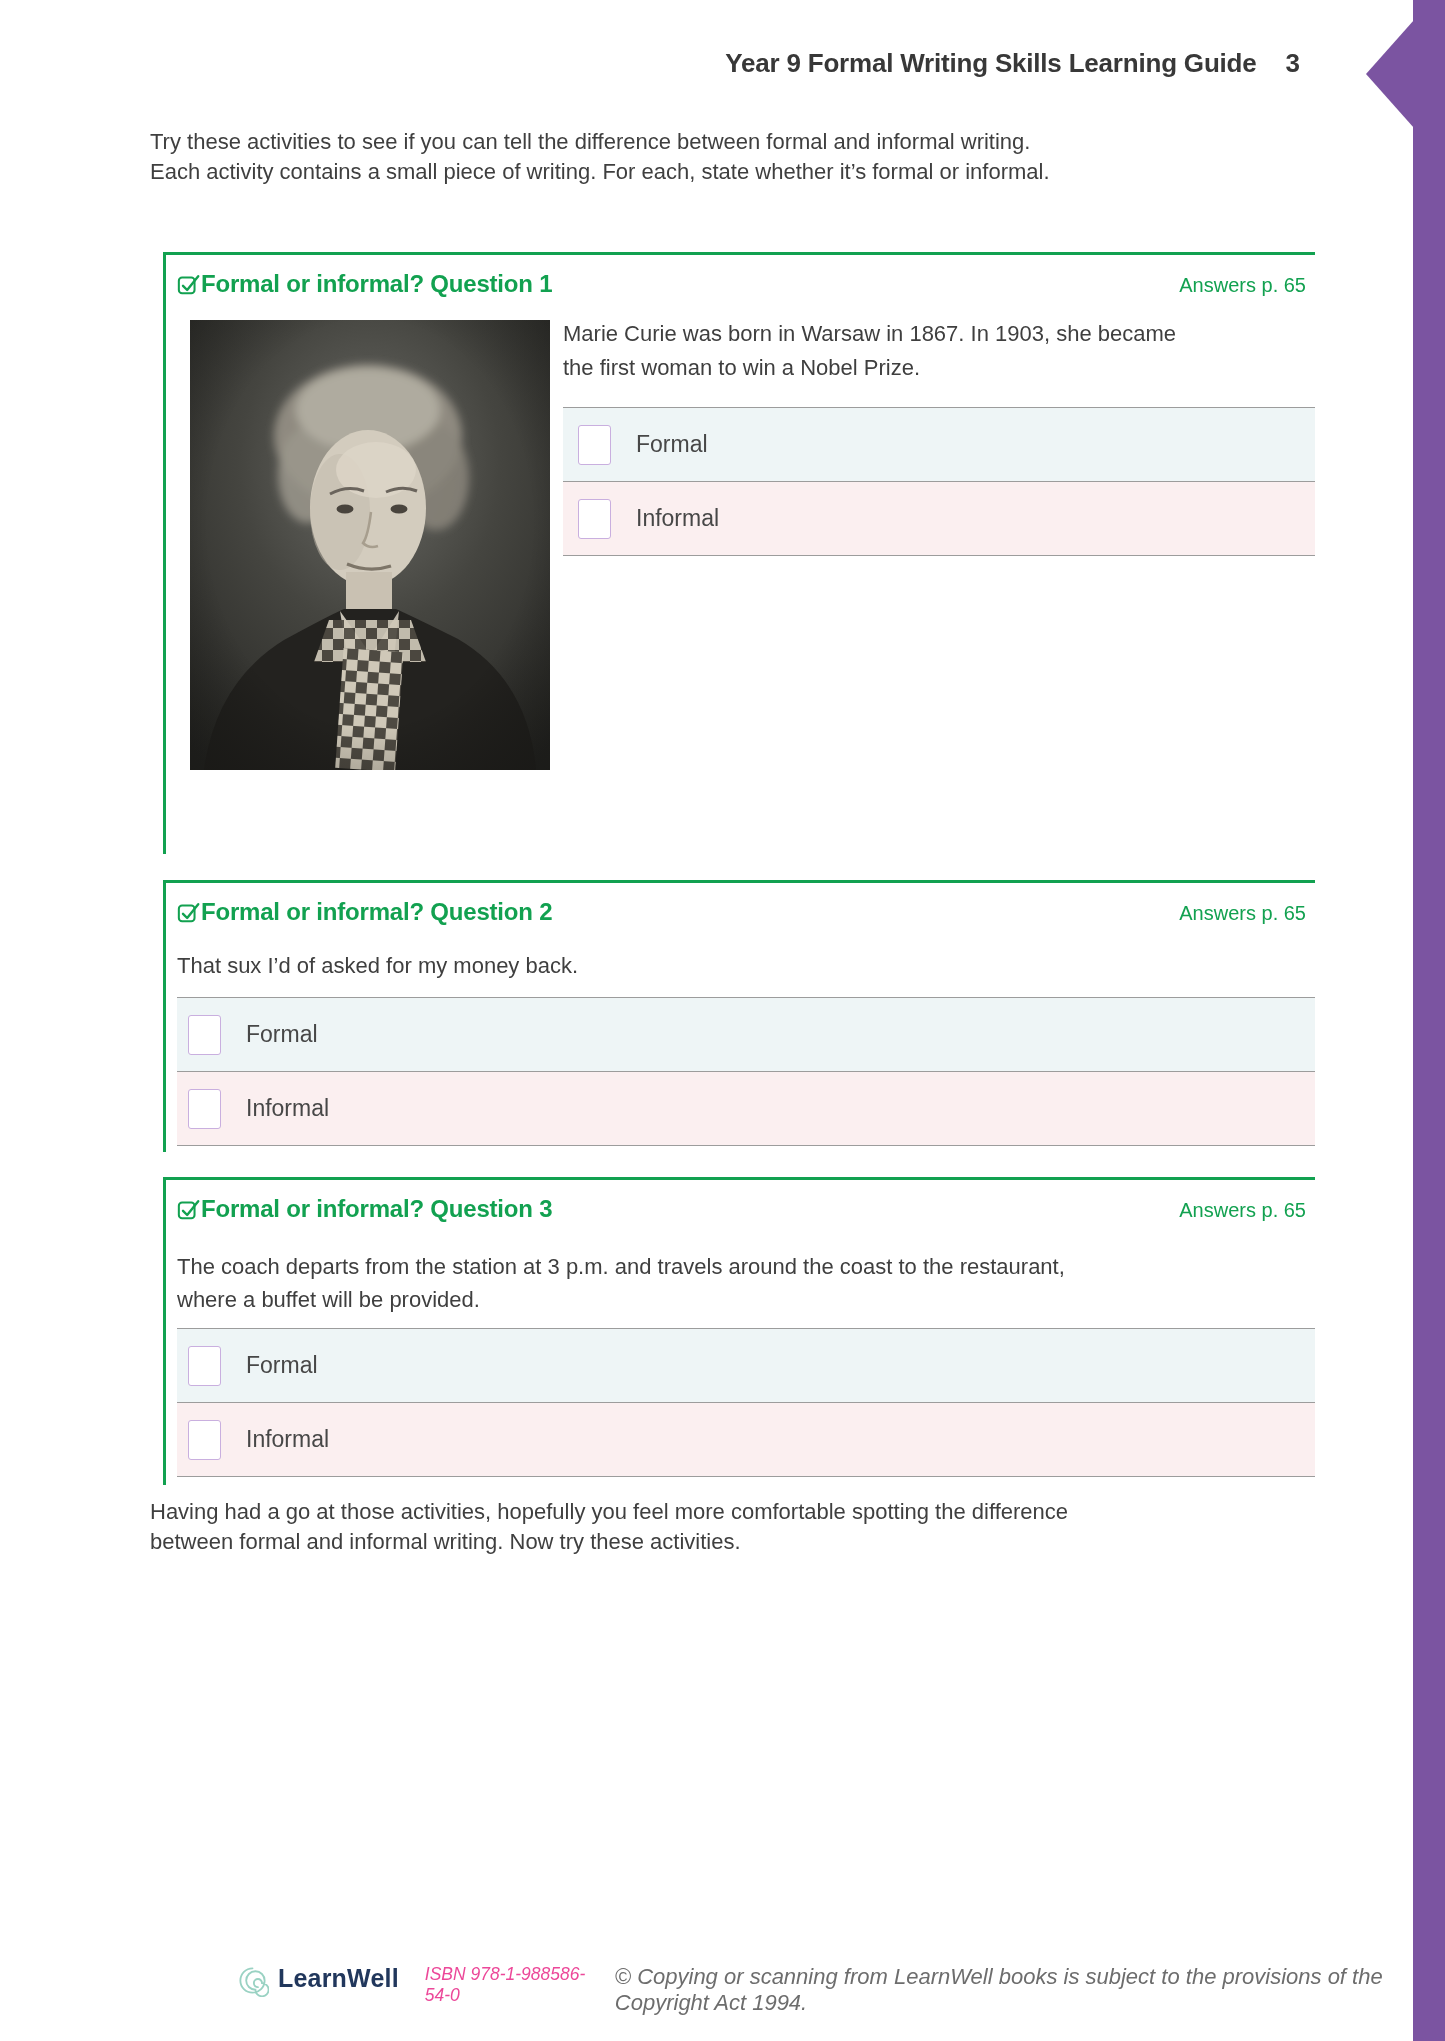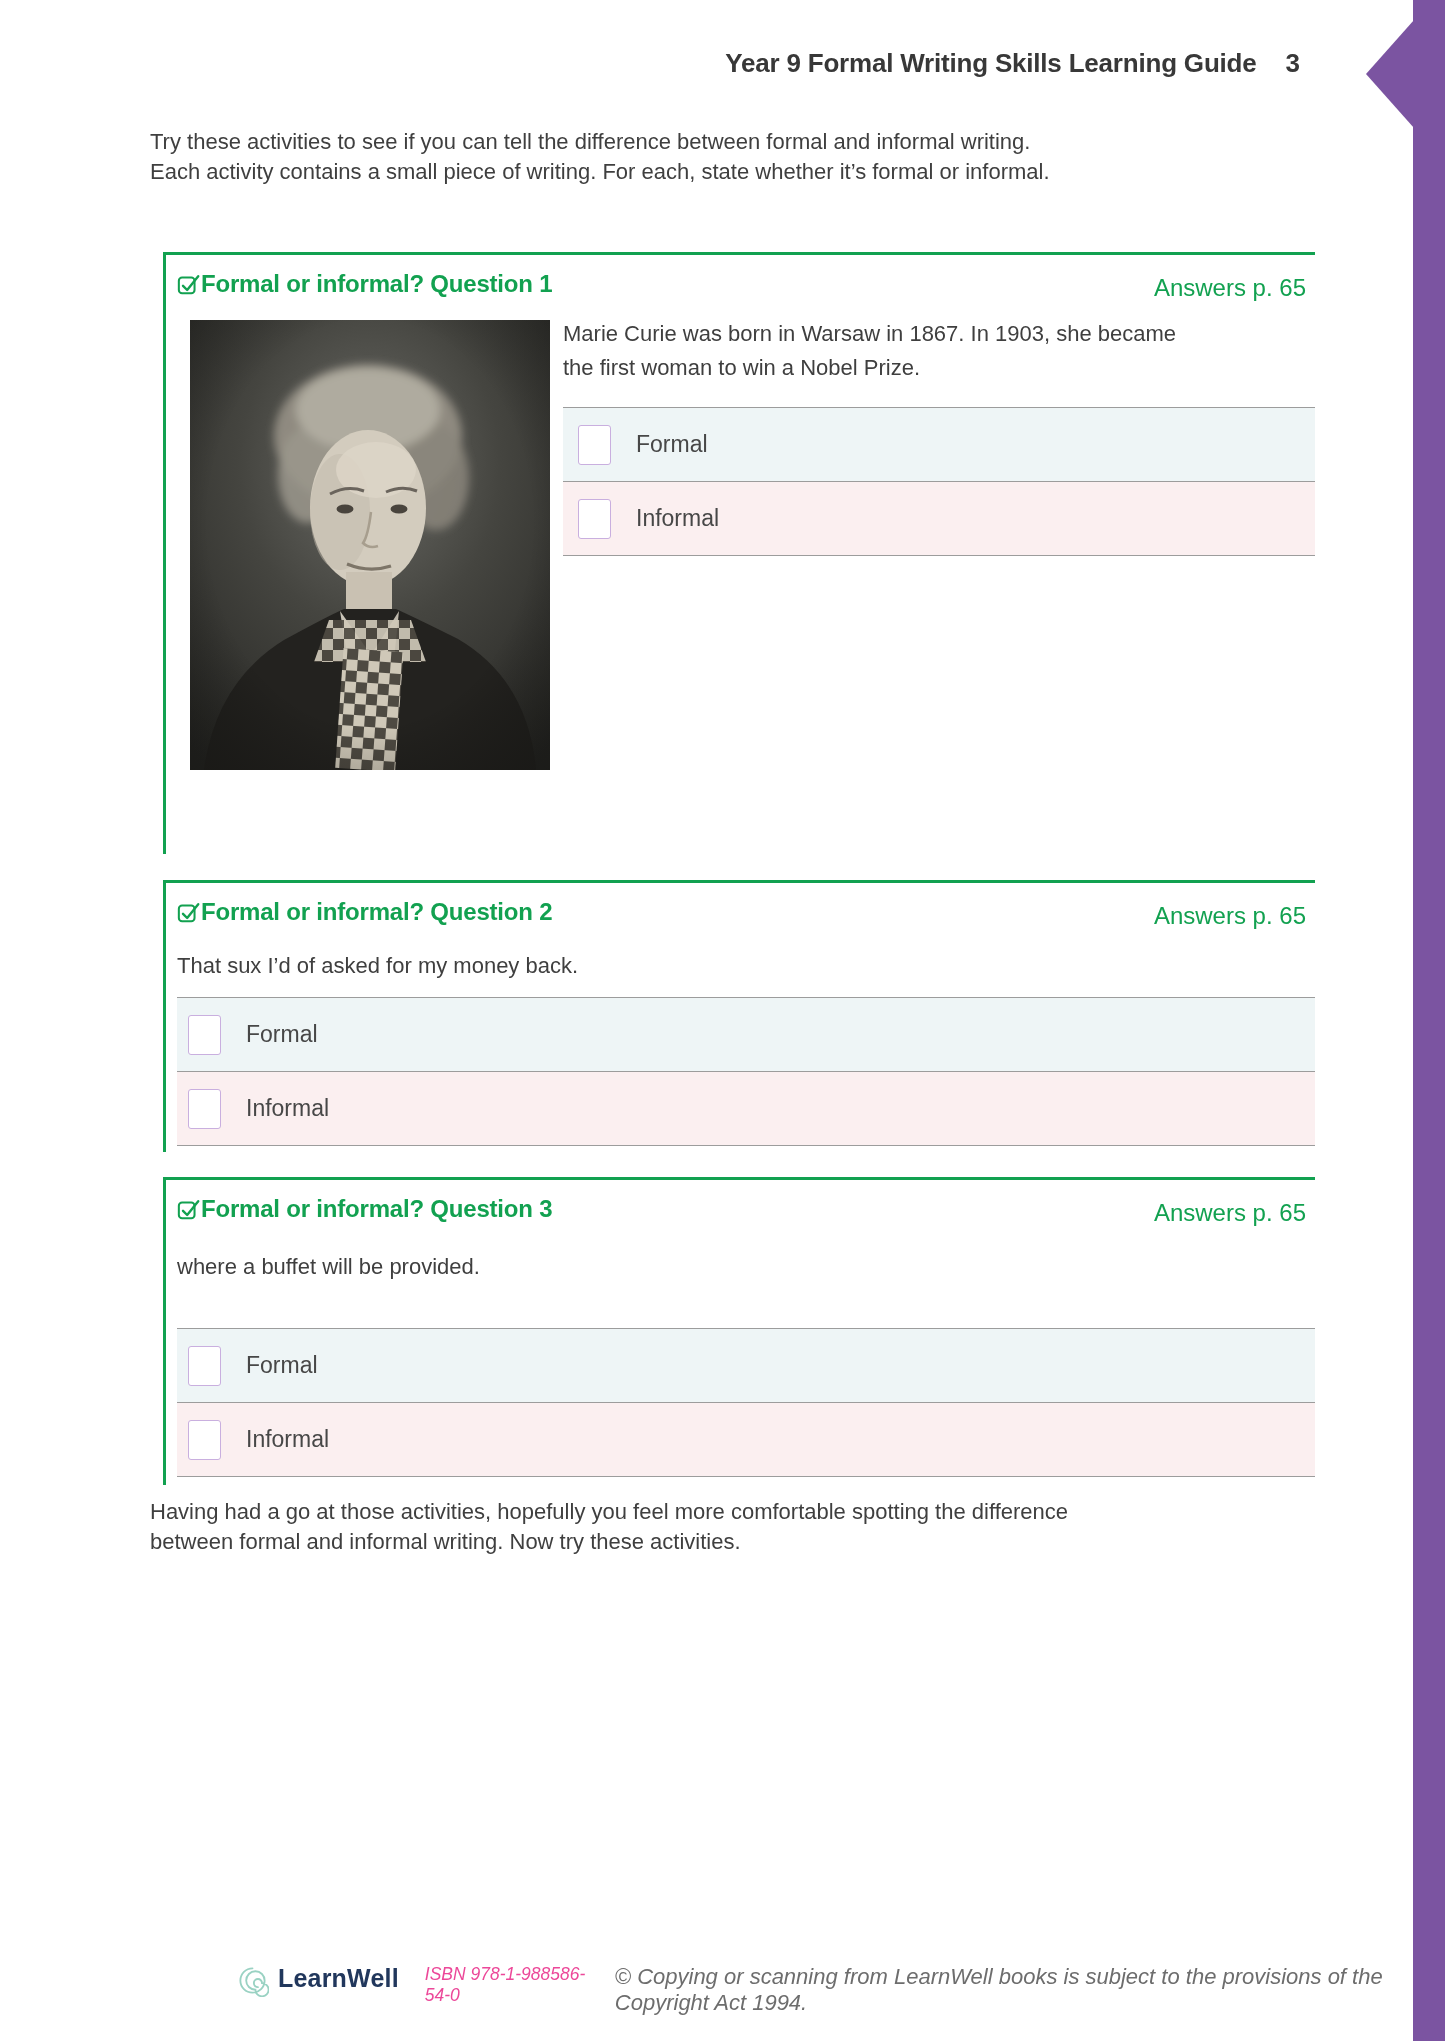--- a/index.html
+++ b/index.html
@@ -28,21 +28,21 @@
     border-top:3px solid #12a150; border-left:3px solid #12a150; background:#fff; }
   .qbox1 { top:252px; height:602px; }
   .qbox2 { top:880px; height:272px; }
   .qbox3 { top:1177px; height:308px; }
 
   .qhead { position:absolute; top:15px; left:11px; right:9px; display:flex;
     justify-content:space-between; align-items:flex-start; }
   .qhead-left { display:flex; align-items:center; }
   .check-icon { width:24px; height:24px; flex:none; }
   .qtitle { font-size:24px; font-weight:700; color:#12a150; letter-spacing:-0.2px; }
-  .answers-link { font-size:24px; color:#12a150; text-decoration:none; margin-top:4px; }
+  .answers-link { font-size:20px; color:#12a150; text-decoration:none; margin-top:4px; }
 
   
   .choices { border-top:1.5px solid #9c9c9c; }
   .choice-row { height:74px; display:flex; align-items:center; border-bottom:1.5px solid #9c9c9c; }
   .choice-row.formal { background:#eef5f6; }
   .choice-row.informal { background:#fbeff0; }
   .checkbox { width:33px; height:40px; background:#ffffff; border:1.5px solid #c9afdf;
     border-radius:3px; margin-left:11px; flex:none; }
   .choice-label { margin-left:25px; font-size:23px; color:#474747; }
 
@@ -195,20 +195,21 @@
       <div class="qhead-left">
         <svg class="check-icon" viewBox="0 0 26 26">
           <rect x="2" y="6" width="17" height="17" rx="3.5" fill="none" stroke="#12a150" stroke-width="2.2"></rect>
           <path d="M6.5 15 L11 19.5 L23 4.5" fill="none" stroke="#12a150" stroke-width="2.6" stroke-linecap="round" stroke-linejoin="round"></path>
         </svg>
         <h2 class="qtitle">Formal or informal? Question 3</h2>
       </div>
       <a class="answers-link" href="#">Answers p. 65</a>
     </div>
     <p class="para q3-text">
+      <span class="line">The coach departs from the station at 3 p.m. and travels around the coast to the restaurant,</span>
       <span class="line">where a buffet will be provided.</span>
     </p>
     <div class="choices q3-choices">
       <div class="choice-row formal">
         <span class="checkbox"></span>
         <span class="choice-label">Formal</span>
       </div>
       <div class="choice-row informal">
         <span class="checkbox"></span>
         <span class="choice-label">Informal</span>

